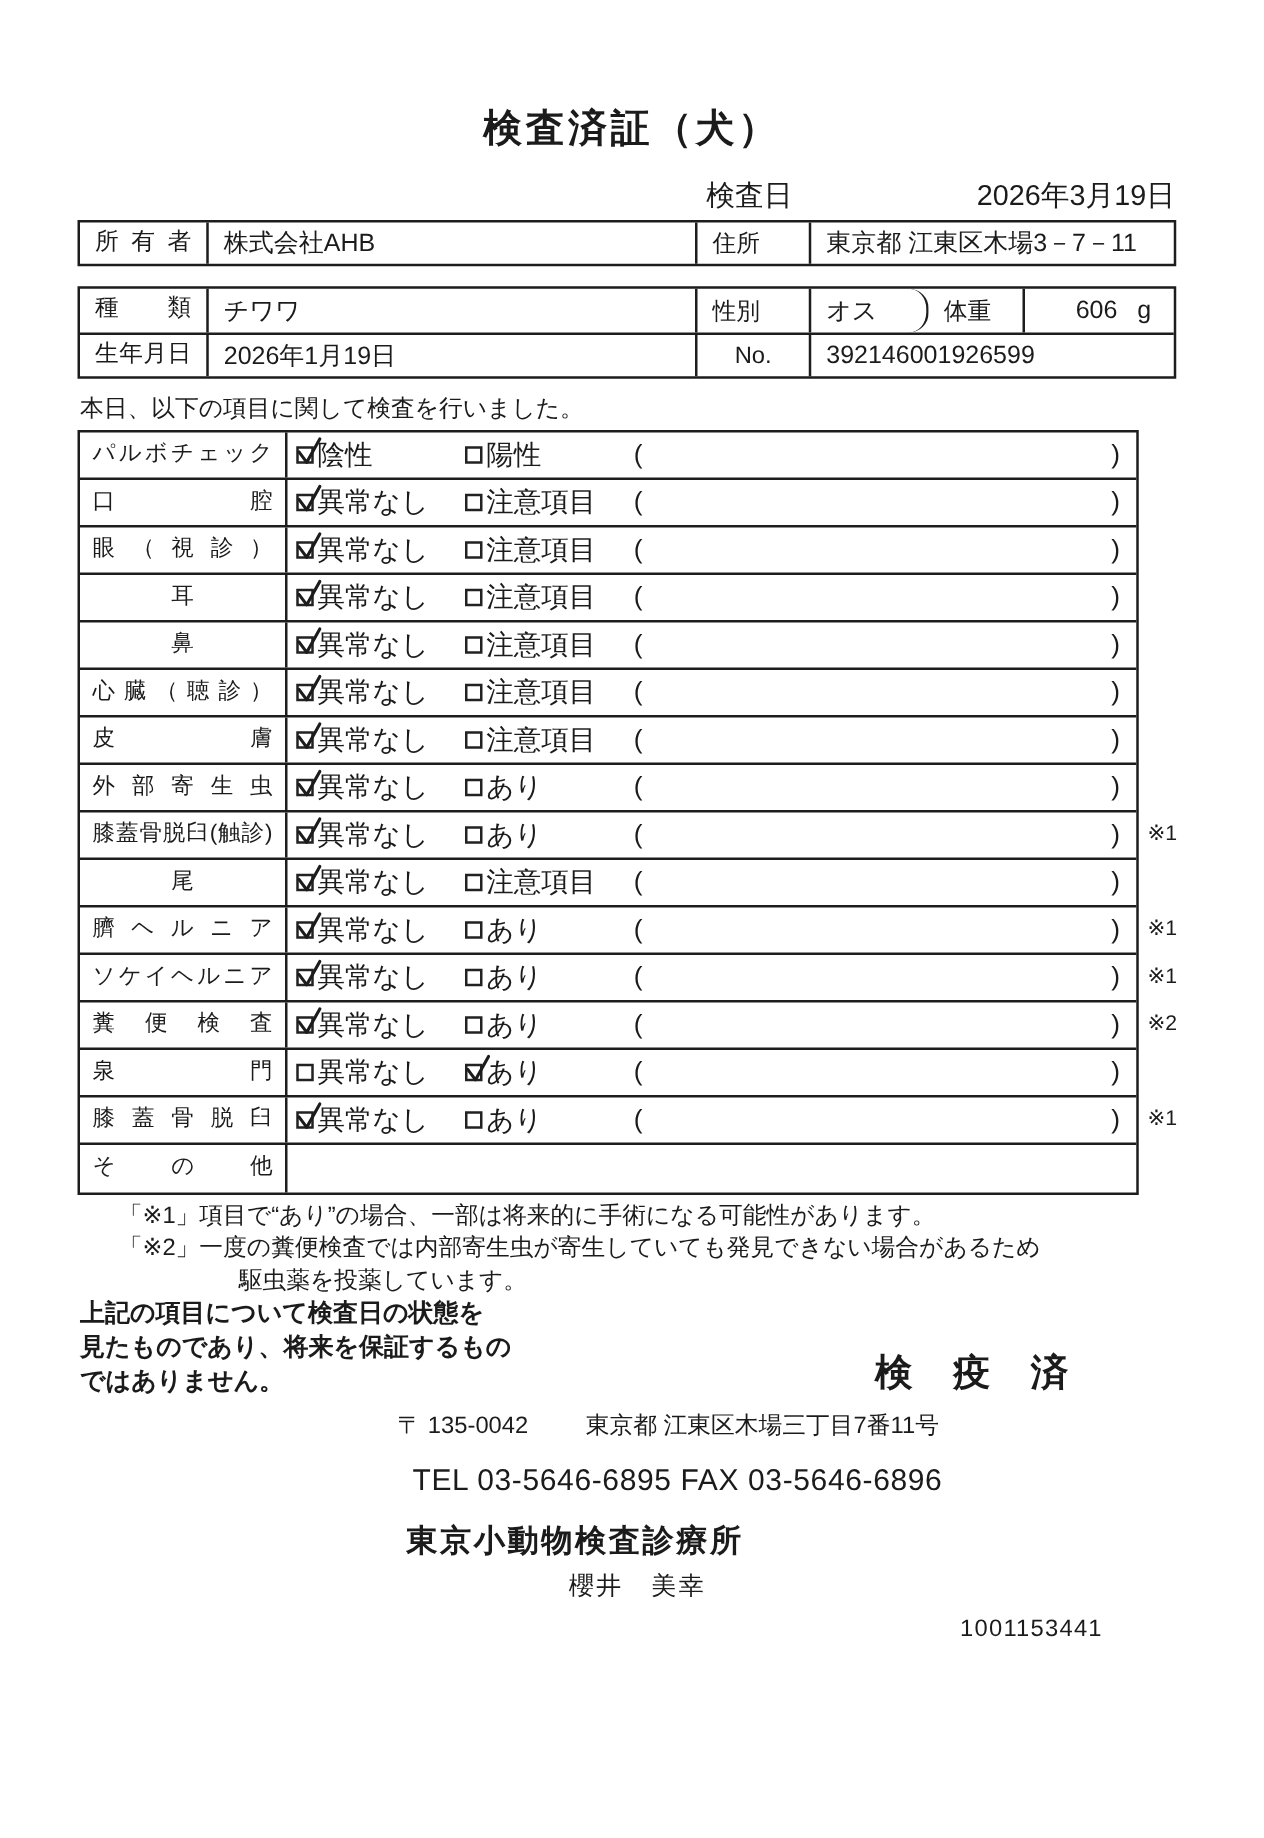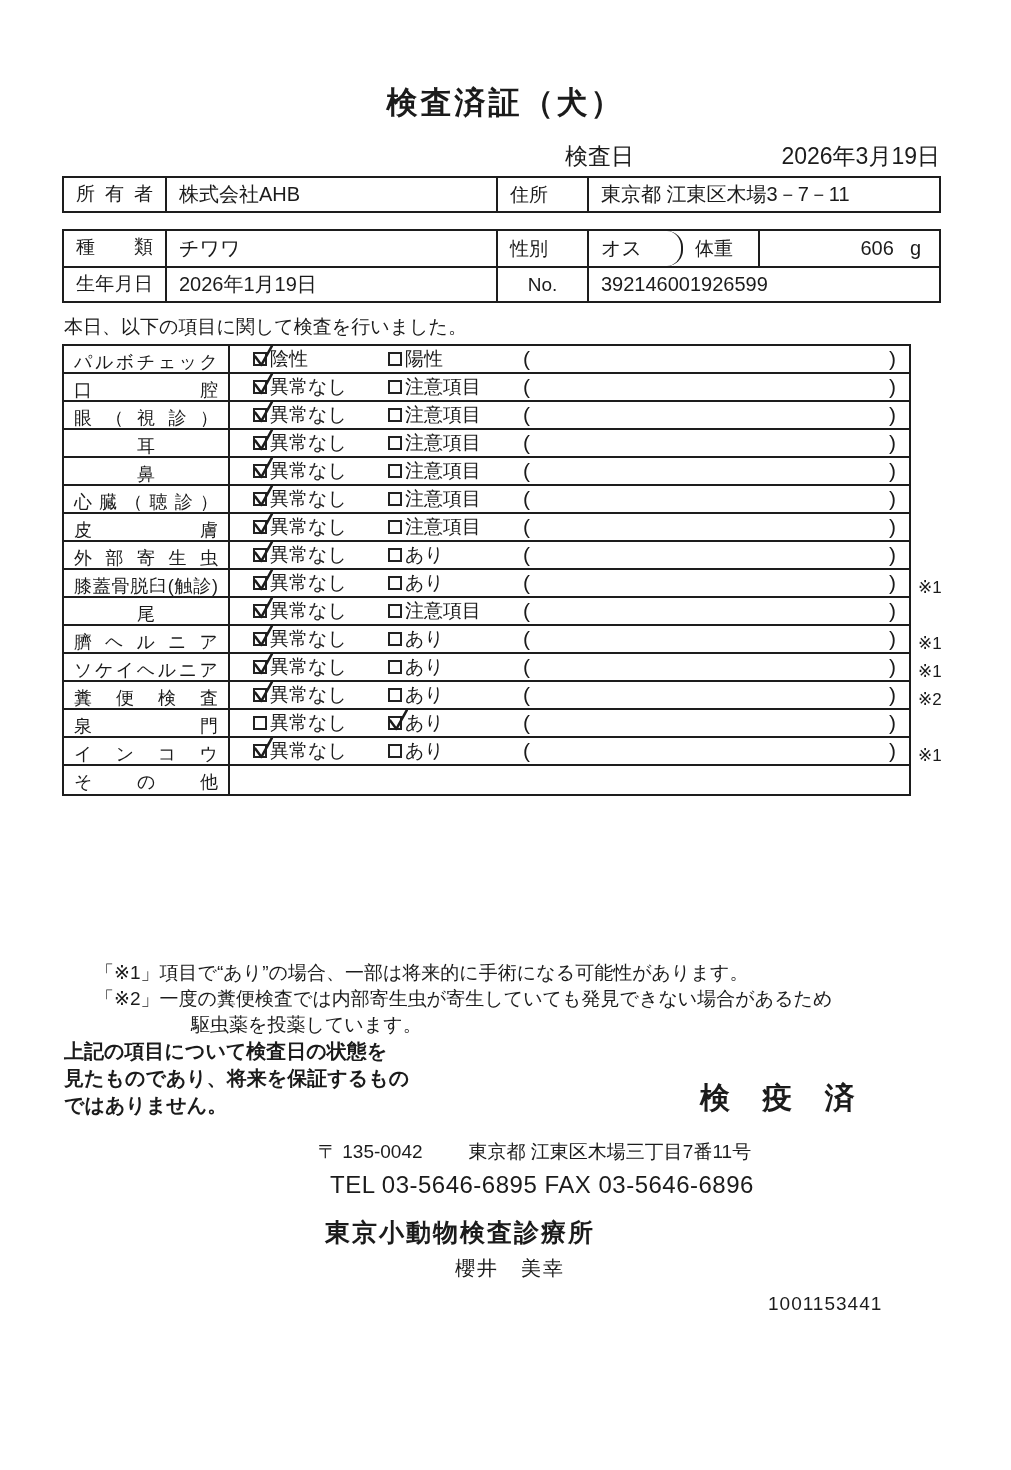--- a/index.html
+++ b/index.html
@@ -39,56 +39,55 @@
   .cell {
     display: flex; align-items: center;
     padding: 0 12px; font-size: 20px;
     border-right: 2px solid #1d1d1d;
     overflow: hidden; white-space: nowrap;
   }
   .cell.last { border-right: none; flex: 1; }
   .lblcell { font-size: 19px; }
   .jst { display: block; line-height: 31px; text-align: justify; text-align-last: justify; }
   .w103 { width: 103px; flex: none; }
-  .w331 { width: 331px; flex: none; }
+  .w331 { width: 391px; flex: none; }
   .w91  { width: 91px;  flex: none; }
   .w94  { width: 94px;  flex: none; border-radius: 16px; }
   .w77  { width: 77px;  flex: none; }
   .tbl1 { top: 176px; height: 37px; }
   .tbl1 .row { height: 33px; }
   .tbl2 { top: 229px; }
   .weight-cell { justify-content: flex-end; gap: 16px; padding-right: 18px; }
 
   .intro {
     position: absolute; top: 314px; left: 64px; font-size: 19px;
   }
 
   
   .insp-table {
     position: absolute; top: 344px; left: 62px; width: 849px;
     border: 2px solid #1d1d1d; background: #fff;
   }
   .insp-row {
-    display: flex; height: 28px; position: relative;
+    display: flex; height: 38px; position: relative;
     border-bottom: 2px solid #1d1d1d;
-    gap: 16px;
   }
   .insp-row:last-child { border-bottom: none; }
   .insp-label {
     width: 166px; flex: none; height: 100%;
     border-right: 2px solid #1d1d1d;
     padding: 0 10px; font-size: 18px; line-height: 33px;
     text-align: justify; text-align-last: justify;
     overflow: hidden; white-space: nowrap;
   }
   .insp-label.center { text-align: center; text-align-last: center; }
   .insp-content {
     flex: 1; display: flex; align-items: center; padding-left: 7px;
   }
-  .opt { width: 135px; flex: none; display: flex; align-items: center; font-size: 19px; }
+  .opt { width: 135px; flex: none; display: flex; align-items: center; font-size: 22px; }
   .cb {
     width: 14px; height: 14px; border: 2px solid #222;
     position: relative; margin-right: 3px; flex: none; background: #fff;
   }
   .cb .check { display: none; position: absolute; left: -3px; top: -11px; width: 23px; height: 25px; }
   .cb.checked .check { display: block; }
   .parens {
     flex: 1; display: flex; justify-content: space-between; align-items: center;
     padding-right: 13px; font-size: 21px; color: #1b1b1b;
   }
@@ -107,21 +106,21 @@
     font-size: 20px; font-weight: 700; line-height: 27px;
   }
 
   
   .stamp {
     position: absolute; top: 1078px; left: 700px;
     font-size: 30px; font-weight: 600; letter-spacing: 12px; white-space: nowrap;
   }
 
   
-  .postal-row { position: absolute; top: 1127px; left: 318px; display: flex; gap: 46px; font-size: 19px; margin-top: 12px; }
+  .postal-row { position: absolute; top: 1127px; left: 318px; display: flex; gap: 46px; font-size: 19px; }
   .tel-row { position: absolute; top: 1171px; left: 330px; font-size: 24px; letter-spacing: 0.5px; }
   .clinic-name { position: absolute; top: 1216px; left: 325px; font-size: 25px; font-weight: 600; letter-spacing: 2px; }
   .vet-name { position: absolute; top: 1255px; left: 455px; font-size: 20px; letter-spacing: 2px; }
   .serial { position: absolute; top: 1293px; left: 768px; font-size: 19px; letter-spacing: 1px; }
 </style>
 </head>
 <body>
 
 <div class="page">
 
@@ -466,21 +465,21 @@
           <span class="opt-label">あり</span>
         </span>
         <span class="parens">
           <span class="paren-open">(</span>
           <span class="paren-close">)</span>
         </span>
       </div>
 
     </div>
       <div class="insp-row">
-      <div class="insp-label">インコウ</div>
+      <div class="insp-label">膝蓋骨脱臼</div>
       <div class="insp-content">
         <span class="opt opt1">
           <span class="cb checked">
               <svg class="check" viewBox="0 0 22 24">
                 <path d="M3 13 L9 21 L19 3" fill="none" stroke="#1c1c1c" stroke-width="2.4" stroke-linecap="round" stroke-linejoin="round"></path>
               </svg>
             </span>
           <span class="opt-label">異常なし</span>
         </span>
         <span class="opt opt2">

